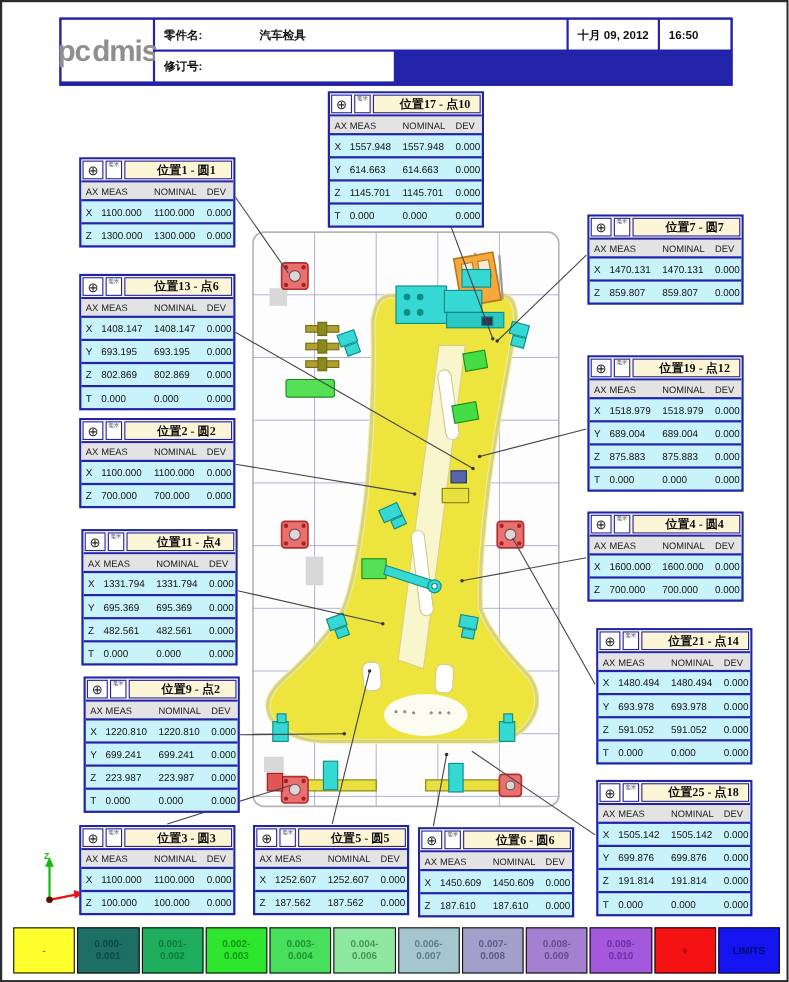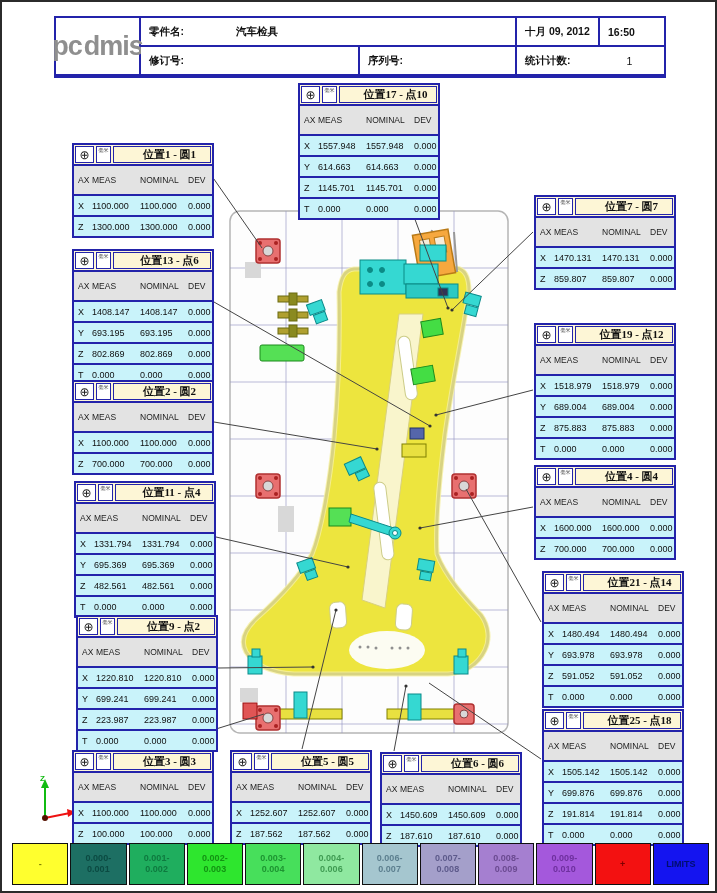--- a/index.html
+++ b/index.html
@@ -27,21 +27,21 @@
         box-sizing:border-box;z-index:2;font-size:9px;color:#101010;}
   .mbox-head{height:21px;background:#fdf6d6;border-bottom:2px solid #2323aa;
         display:flex;align-items:stretch;padding:1px;gap:2px;box-sizing:border-box;}
   .mb-icon{width:17px;background:#fff;border:1px solid #2323aa;display:flex;
         align-items:center;justify-content:center;font-size:12px;color:#222;}
   .mb-unit{width:13px;background:#fff;border:1px solid #2323aa;font-size:5px;
         line-height:6px;overflow:hidden;color:#444;text-align:center;}
   .mb-title{flex:1;border:1px solid #2323aa;background:#fdf6d6;display:flex;
         align-items:center;justify-content:center;font-family:"Liberation Serif",serif;
         font-weight:bold;font-size:11px;padding-left:15px;}
-  .mbox-cols{height:28px;background:#e3e3e3;display:grid;
+  .mbox-cols{height:15px;background:#e3e3e3;display:grid;
         grid-template-columns:18px 48px 48px 1fr;align-items:center;font-size:8.5px;color:#222;}
   .mbox-row{height:19px;border-top:2px solid #2323aa;display:grid;
         grid-template-columns:18px 48px 48px 1fr;align-items:center;}
   .c-ax{padding-left:4px;}
   .c-dev{text-align:right;padding-right:3px;}
   
   .legend{position:absolute;left:10px;top:841px;width:697px;height:42px;
         display:flex;gap:2px;z-index:3;}
   .legend-cell{flex:1;border:1px solid #101010;display:flex;align-items:center;
         justify-content:center;text-align:center;font-size:9px;font-weight:bold;
@@ -293,27 +293,20 @@
     </div>
     <div class="hcell cell-date">
       <span class="lab">十月 09, 2012</span>
     </div>
     <div class="hcell cell-time">
       <span class="lab">16:50</span>
     </div>
     <div class="hcell">
       <span class="lab">修订号:</span>
     </div>
-    <div class="hcell">
-      <span class="lab">序列号:</span>
-    </div>
-    <div class="hcell cell-stats">
-      <span class="lab">统计计数:</span>
-      <span class="val">1</span>
-    </div>
   </div>
 
   <div class="mbox" style="left:296px;top:81px">
       <div class="mbox-head">
         <span class="mb-icon">⊕</span>
         <span class="mb-unit">毫米</span>
         <span class="mb-title">位置17 - 点10</span>
       </div>
       <div class="mbox-cols">
         <span class="c-ax">AX</span>

